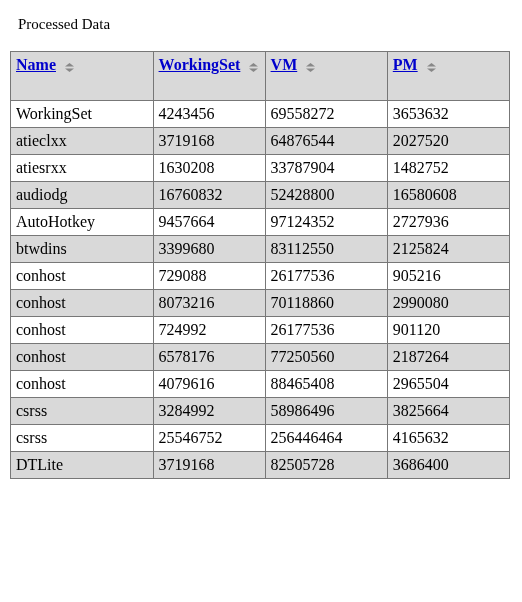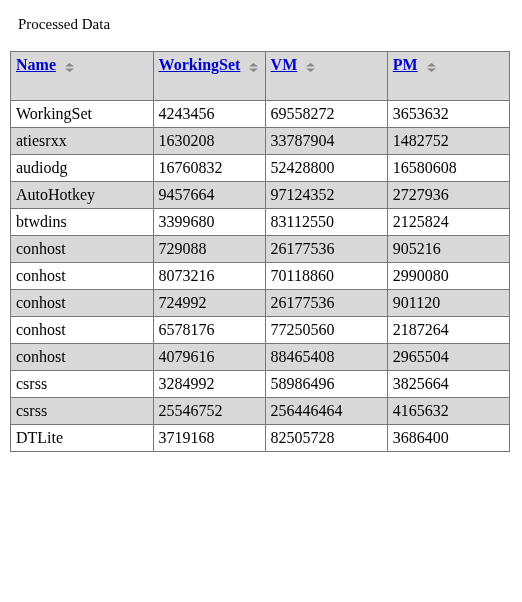--- a/index.html
+++ b/index.html
@@ -113,20 +113,26 @@
     </tr>
   </thead>
   <tbody id="tbody">
       <tr>
         <td>WorkingSet</td>
         <td>4243456</td>
         <td>69558272</td>
         <td>3653632</td>
       </tr>
       <tr>
+        <td>atieclxx</td>
+        <td>3719168</td>
+        <td>64876544</td>
+        <td>2027520</td>
+      </tr>
+      <tr>
         <td>atiesrxx</td>
         <td>1630208</td>
         <td>33787904</td>
         <td>1482752</td>
       </tr>
       <tr>
         <td>audiodg</td>
         <td>16760832</td>
         <td>52428800</td>
         <td>16580608</td>

